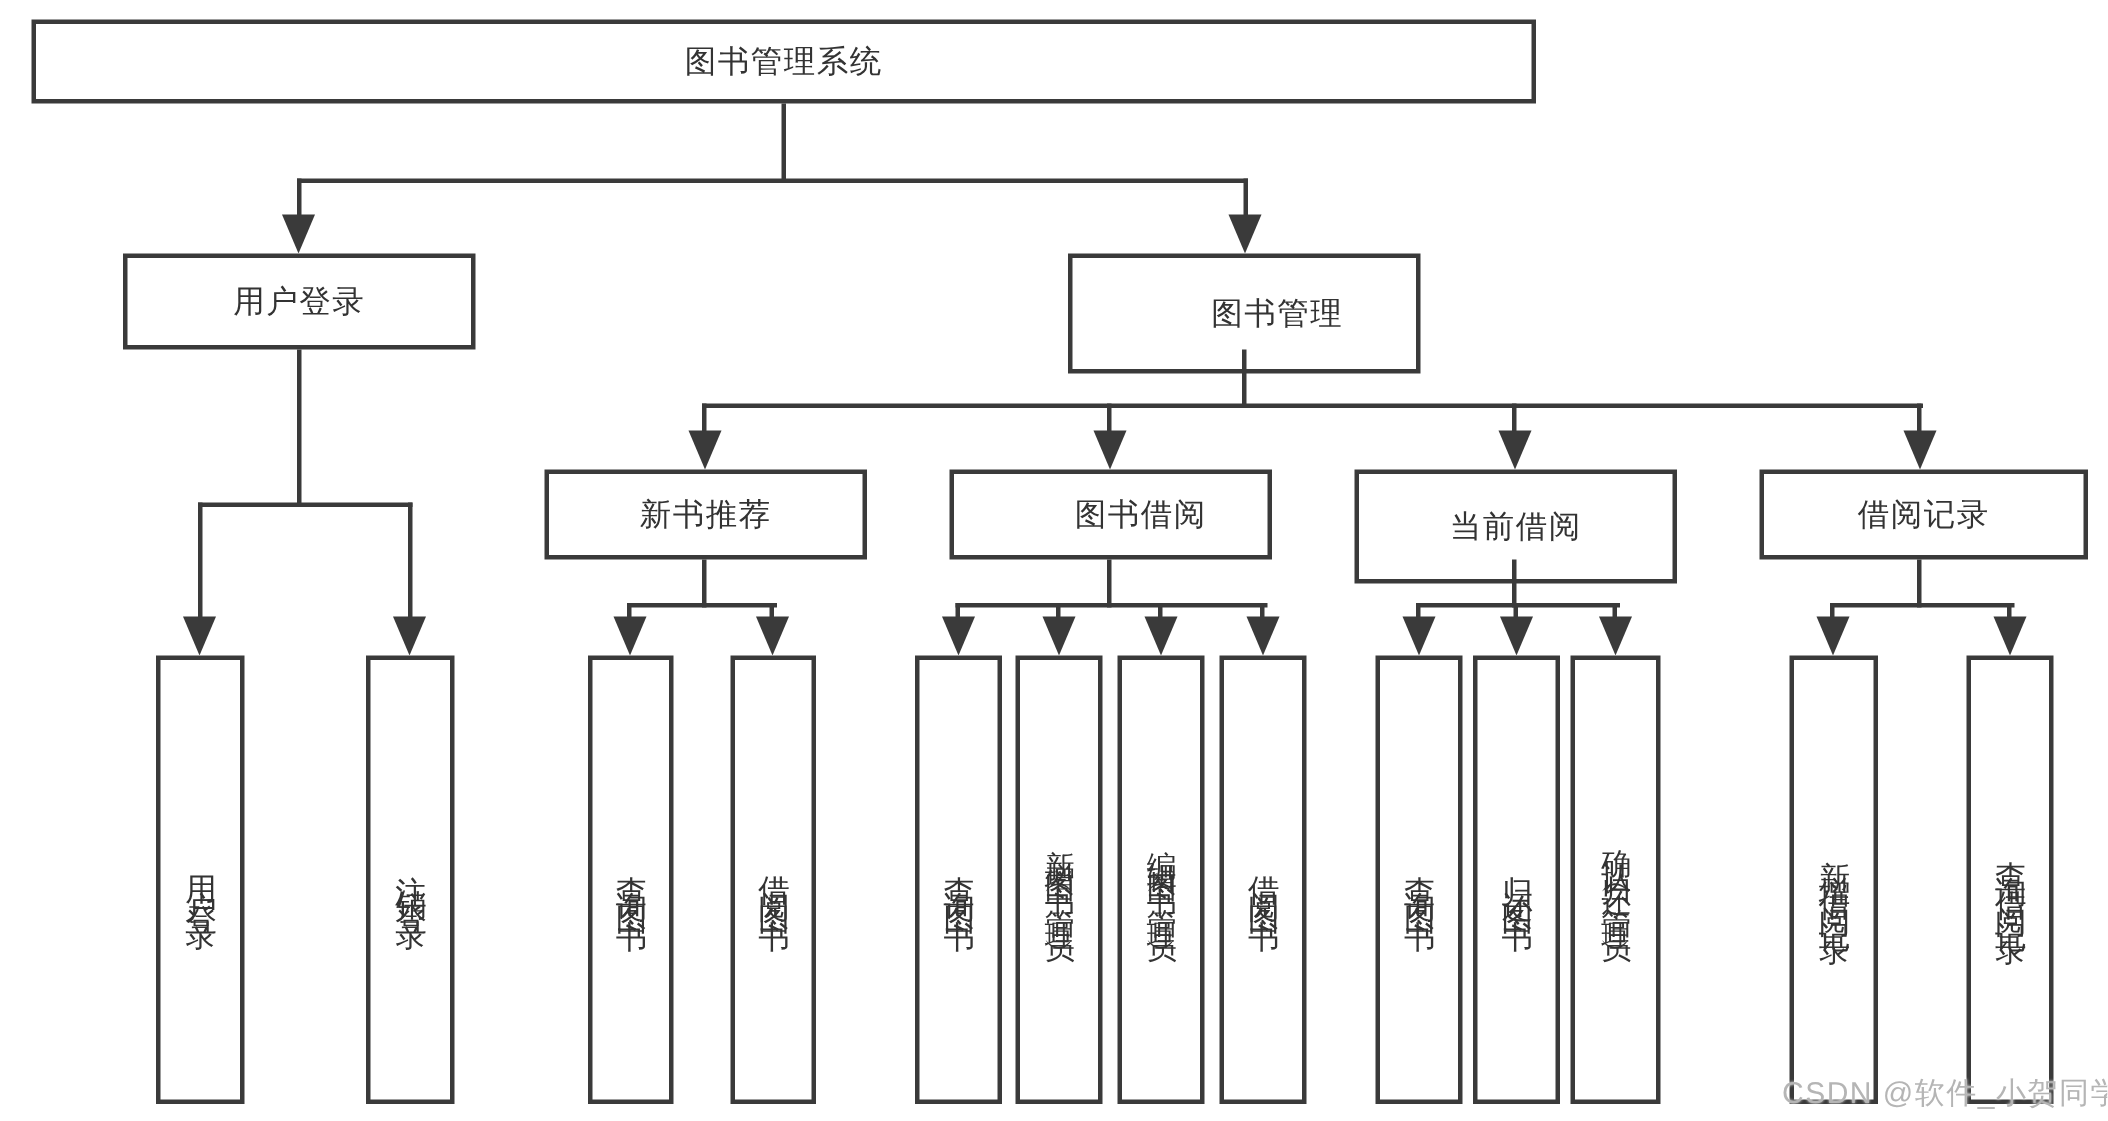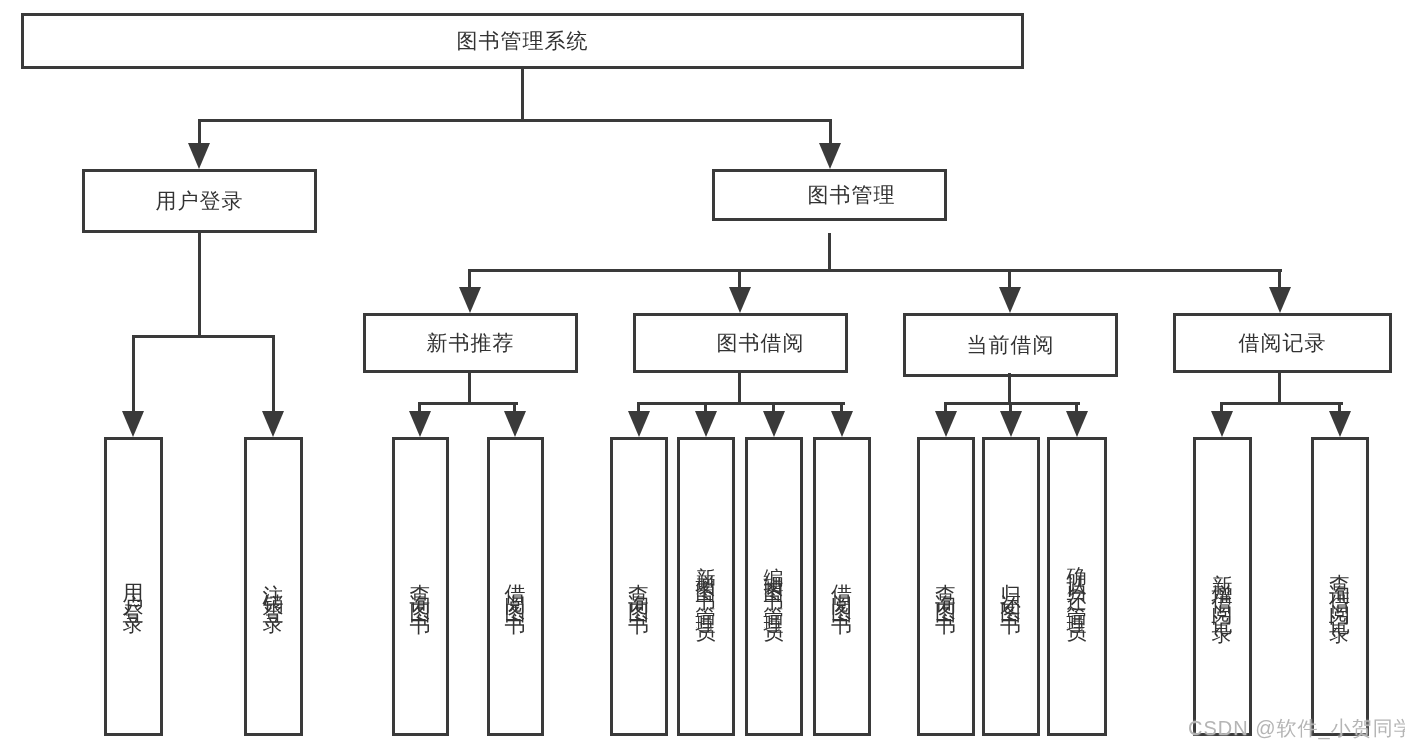--- a/index.html
+++ b/index.html
@@ -69,21 +69,21 @@
   <div class="line" style="left:521px; top:69px; width:3px; height:53px;"></div>
   <div class="line" style="left:198px; top:119px; width:634px; height:3px;"></div>
   <div class="line" style="left:198px; top:119px; width:3px; height:26px;"></div>
   <div class="arrow" style="left:188px; top:143px;"></div>
   <div class="line" style="left:829px; top:119px; width:3px; height:26px;"></div>
   <div class="arrow" style="left:819px; top:143px;"></div>
 
   <div class="node" style="left:82px; top:169px; width:235px; height:64px;">
     <span class="h-label">用户登录</span>
   </div>
-  <div class="node" style="left:712px; top:169px; width:235px; height:52px;padding-left:44px;">
+  <div class="node" style="left:712px; top:169px; width:235px; height:80px;padding-left:44px;">
     <span class="h-label">图书管理</span>
   </div>
 
   <div class="line" style="left:198px; top:233px; width:3px; height:105px;"></div>
   <div class="line" style="left:132px; top:335px; width:143px; height:3px;"></div>
   <div class="line" style="left:132px; top:335px; width:3px; height:78px;"></div>
   <div class="arrow" style="left:122px; top:411px;"></div>
   <div class="line" style="left:272px; top:335px; width:3px; height:78px;"></div>
   <div class="arrow" style="left:262px; top:411px;"></div>
 
@@ -97,21 +97,21 @@
   <div class="arrow" style="left:999px; top:287px;"></div>
   <div class="line" style="left:1278px; top:269px; width:3px; height:20px;"></div>
   <div class="arrow" style="left:1269px; top:287px;"></div>
 
   <div class="node" style="left:363px; top:313px; width:215px; height:60px;">
     <span class="h-label">新书推荐</span>
   </div>
   <div class="node" style="left:633px; top:313px; width:215px; height:60px;padding-left:40px;">
     <span class="h-label">图书借阅</span>
   </div>
-  <div class="node" style="left:903px; top:313px; width:215px; height:64px;">
+  <div class="node" style="left:903px; top:313px; width:215px; height:76px;">
     <span class="h-label">当前借阅</span>
   </div>
   <div class="node" style="left:1173px; top:313px; width:219px; height:60px;">
     <span class="h-label">借阅记录</span>
   </div>
 
   <div class="line" style="left:468px; top:373px; width:3px; height:32px;"></div>
   <div class="line" style="left:418px; top:402px; width:100px; height:3px;"></div>
   <div class="line" style="left:418px; top:402px; width:3px; height:11px;"></div>
   <div class="arrow" style="left:409px; top:411px;"></div>

